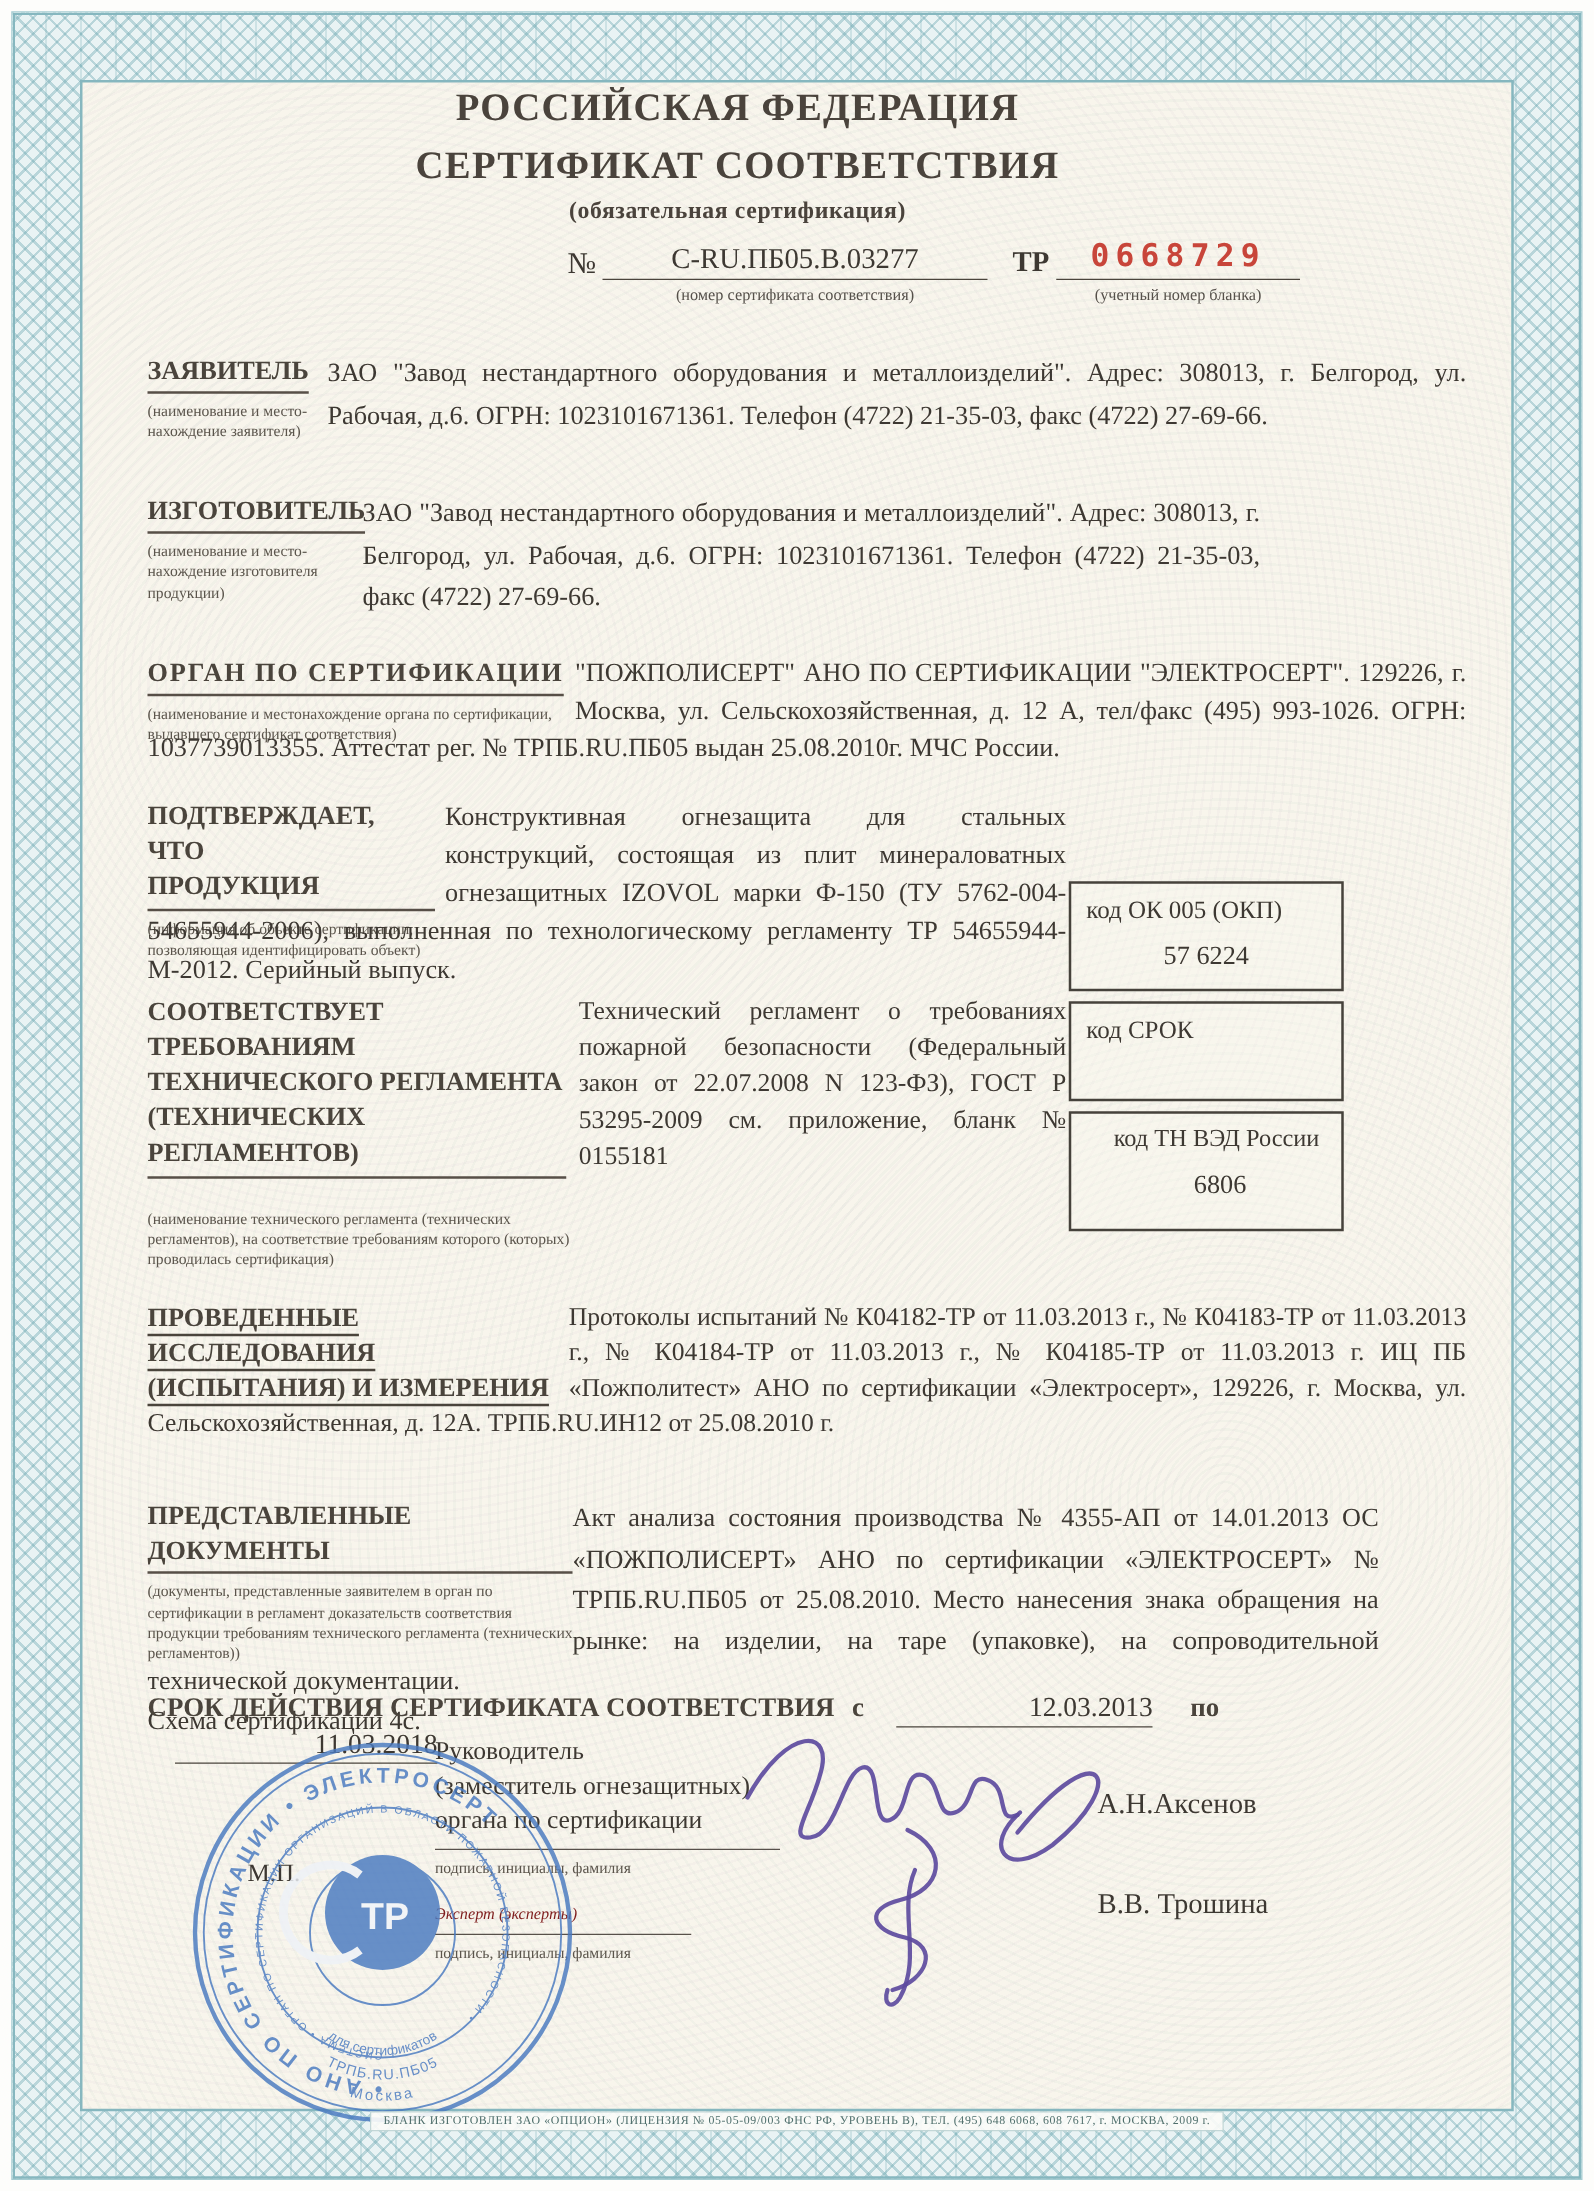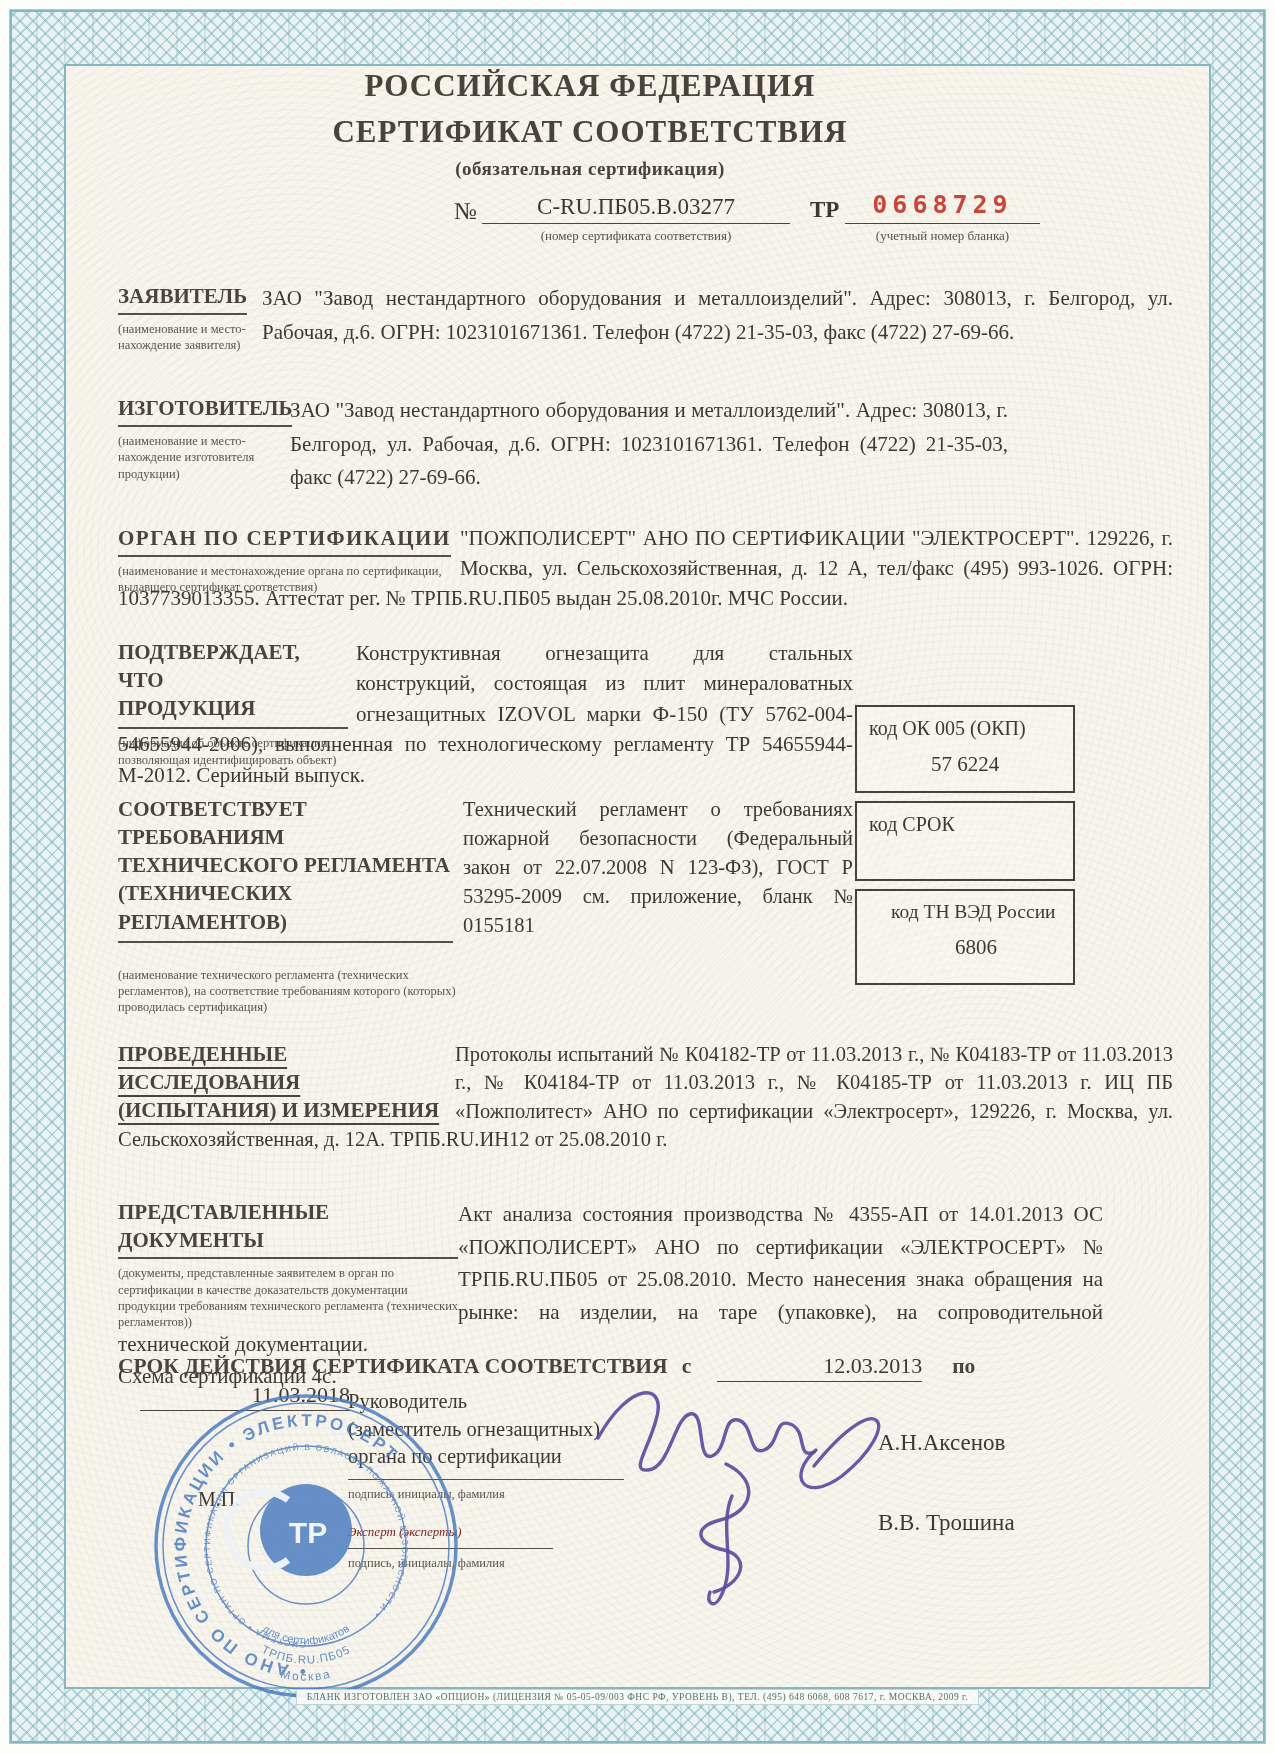--- a/index.html
+++ b/index.html
@@ -119,21 +119,21 @@
     <div class="fl" style="width:337px;height:58px;">
       <div class="lbl lbl-td">ПРОВЕДЕННЫЕ ИССЛЕДОВАНИЯ
 (ИСПЫТАНИЯ) И ИЗМЕРЕНИЯ</div>
     </div>
     <div class="txt" style="font-size:20.5px;line-height:1.38;">Протоколы испытаний № К04182-ТР от 11.03.2013 г., № К04183-ТР от 11.03.2013 г., № К04184-ТР от 11.03.2013 г.,  № К04185-ТР от 11.03.2013 г. ИЦ ПБ «Пожполитест» АНО по сертификации «Электросерт», 129226, г. Москва, ул. Сельскохозяйственная, д. 12А.  ТРПБ.RU.ИН12 от 25.08.2010 г.</div>
   </div>
 
   <div class="sec" style="left:118px;top:1198px;width:985px;">
     <div class="fl" style="width:340px;height:100px;">
       <span class="lbl lbl-u">ПРЕДСТАВЛЕННЫЕ ДОКУМЕНТЫ</span>
-      <div class="sub" style="width:345px;">(документы, представленные заявителем в орган по сертификации в качестве доказательств документации продукции требованиям технического регламента (технических регламентов))</div>
+      <div class="sub" style="width:345px;">(документы, представленные заявителем в орган по сертификации в регламент доказательств соответствия продукции требованиям технического регламента (технических регламентов))</div>
     </div>
     <div class="txt" style="line-height:1.55;">Акт анализа состояния производства № 4355-АП от 14.01.2013 ОС «ПОЖПОЛИСЕРТ» АНО по сертификации «ЭЛЕКТРОСЕРТ» № ТРПБ.RU.ПБ05 от 25.08.2010. Место нанесения знака обращения на рынке: на изделии, на таре (упаковке), на сопроводительной технической документации.</div>
     <div class="txt" style="line-height:1.5;text-align:left;">Схема сертификации 4с.</div>
   </div>
 
   <div class="abs" style="left:118px;top:1352px;width:1060px;white-space:nowrap;">
     <span class="lbl" style="font-size:21.5px;">СРОК ДЕЙСТВИЯ СЕРТИФИКАТА СООТВЕТСТВИЯ</span>
     <span class="lbl" style="font-size:21.5px;margin-left:10px;">с</span>
     <span class="datespan" style="width:205px;margin-left:22px;">12.03.2013</span>
     <span class="lbl" style="font-size:21.5px;margin-left:26px;">по</span>

